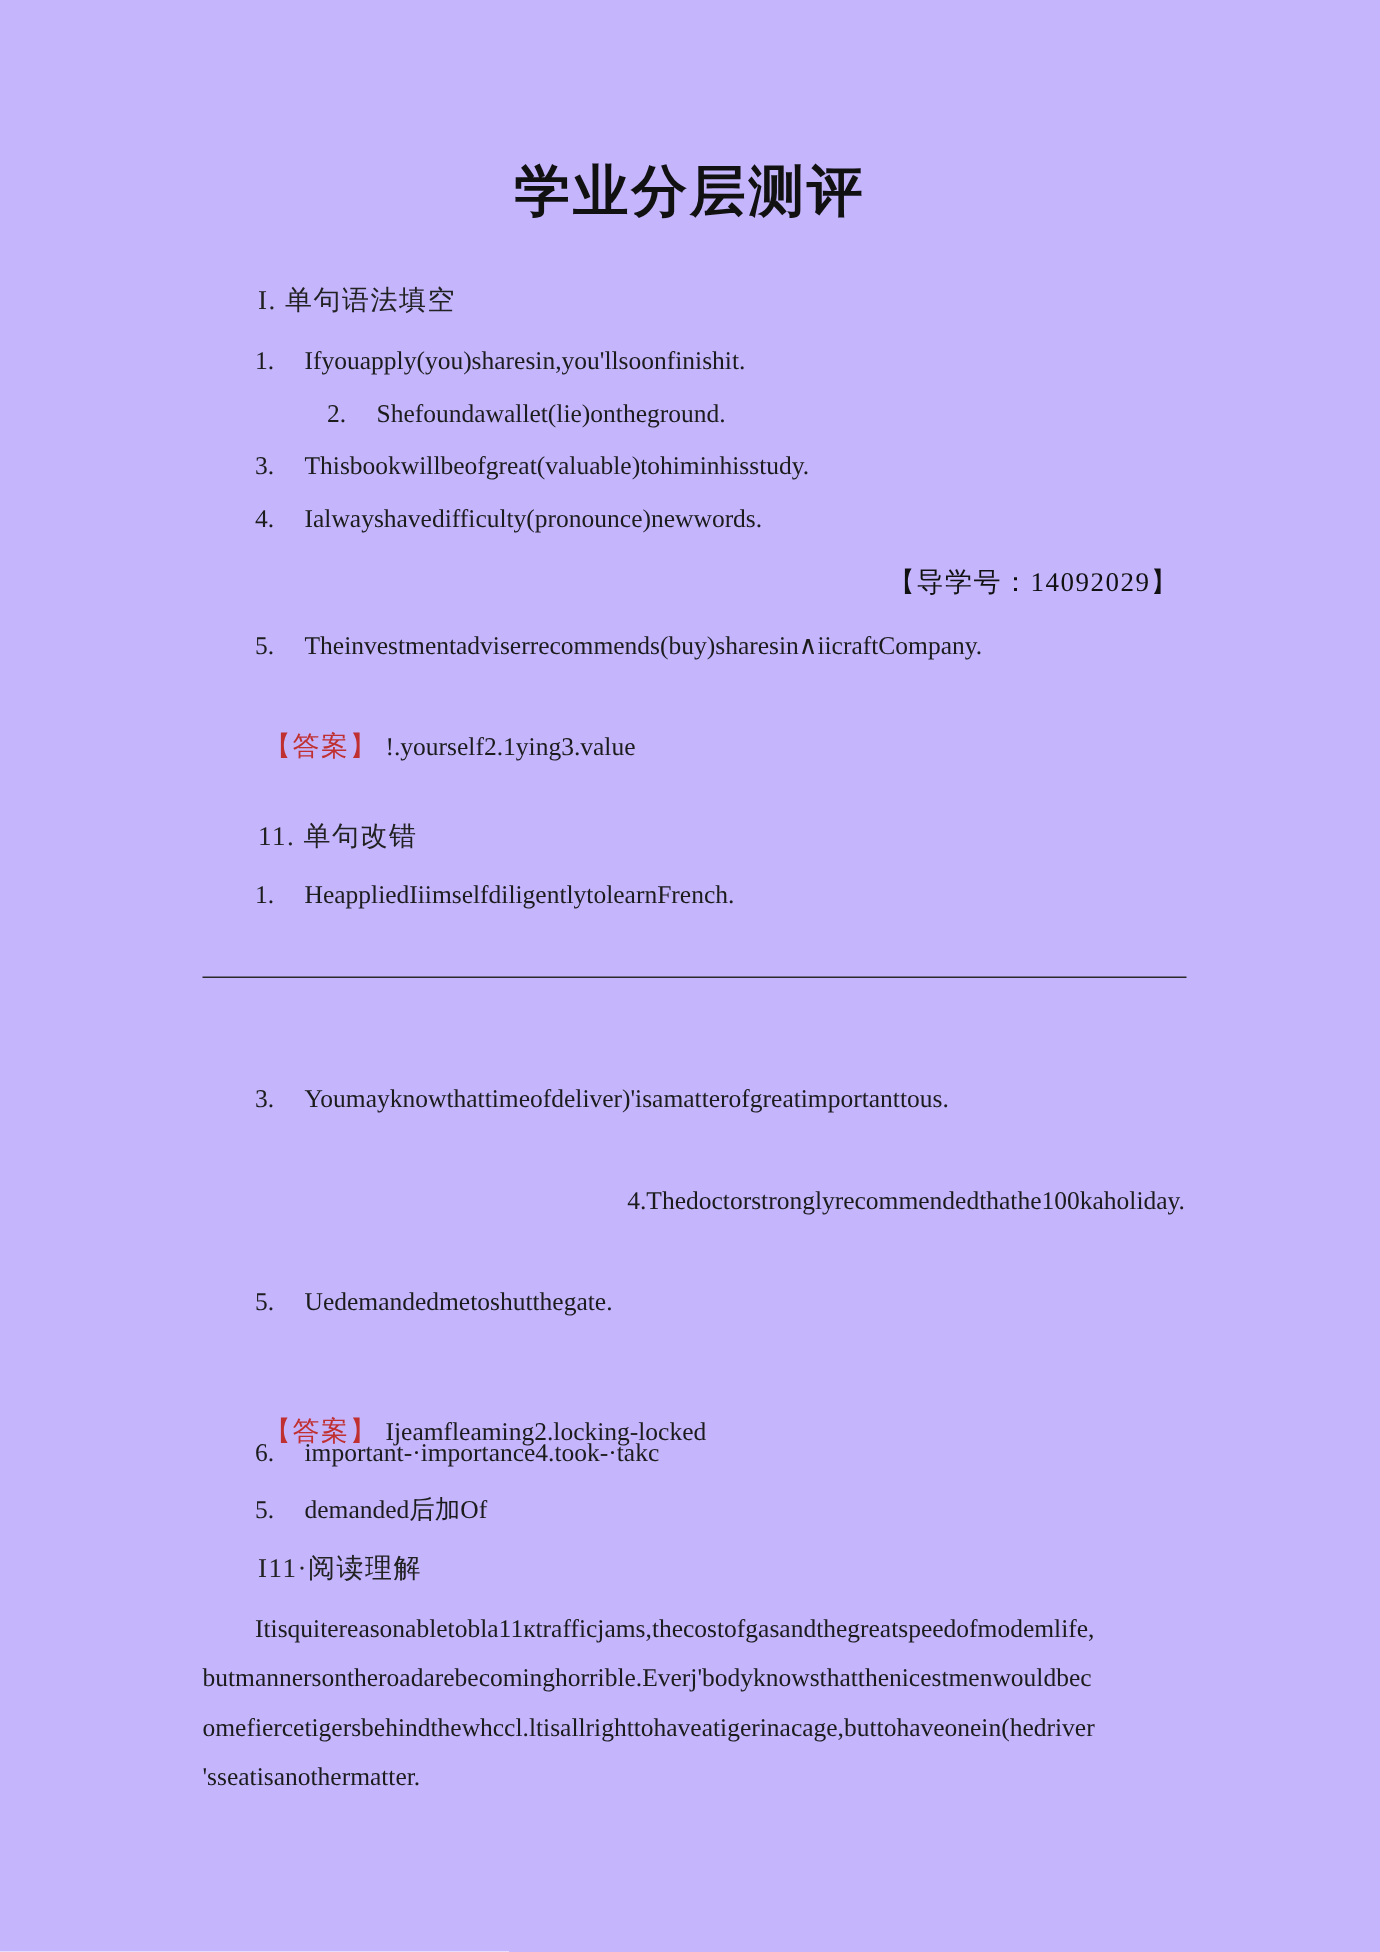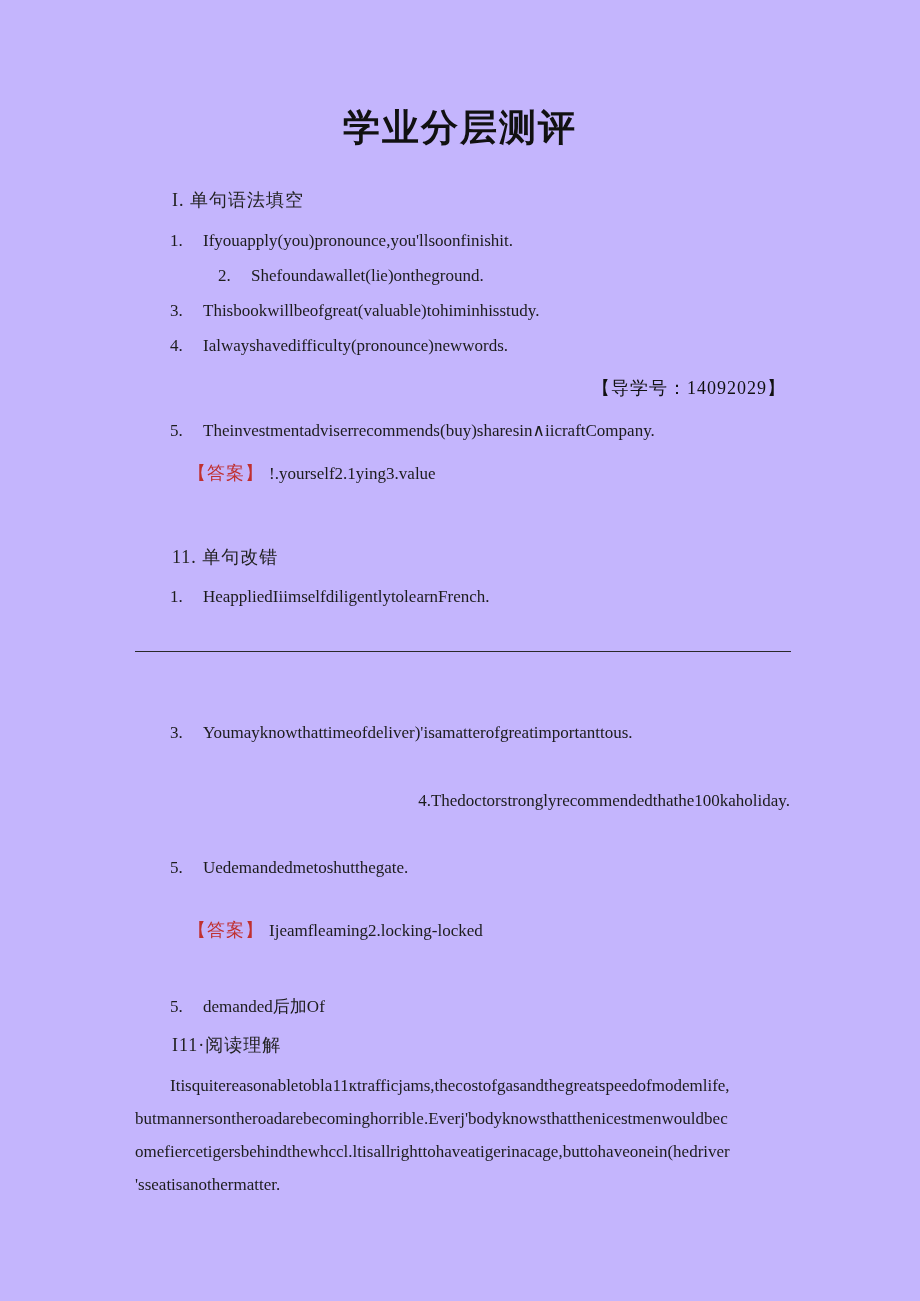--- a/index.html
+++ b/index.html
@@ -52,25 +52,26 @@
     position: absolute;
     right: 134px;
     font-size: 18px;
     line-height: 22px;
     font-weight: 500;
     color: #111111;
     letter-spacing: 1px;
   }
   .answer-row {
     position: absolute;
-    left: 188px;
+    left: 176px;
     right: 130px;
     font-size: 17px;
     line-height: 21px;
     white-space: nowrap;
+    margin-top: 24px;
   }
   .answer-label {
     font-size: 18px;
     font-weight: 500;
     letter-spacing: 1px;
     margin-right: 5px;
   }
   .divider {
     position: absolute;
     left: 135px;
@@ -93,21 +94,21 @@
 </head>
 <body>
 
 <div class="page">
 
   <div class="doc-title">学业分层测评</div>
 
   <div class="sec-heading" style="top:189px;">I. 单句语法填空</div>
 
   <div class="row" style="top:230px;">
-    <span class="num">1.</span><span>Ifyouapply(you)pronounce,you'llsoonfinishit.</span>
+    <span class="num">1.</span><span>Ifyouapply(you)sharesin,you'llsoonfinishit.</span>
   </div>
   <div class="row" style="top:265px;margin-left:48px;">
     <span class="num">2.</span><span>Shefoundawallet(lie)ontheground.</span>
   </div>
   <div class="row" style="top:300px;">
     <span class="num">3.</span><span>Thisbookwillbeofgreat(valuable)tohiminhisstudy.</span>
   </div>
   <div class="row" style="top:335px;">
     <span class="num">4.</span><span>Ialwayshavedifficulty(pronounce)newwords.</span>
   </div>
@@ -136,20 +137,23 @@
   <div class="row" style="top:790px;text-align:right;">
     <span class="num">4.</span><span>Thedoctorstronglyrecommendedthathe100kaholiday.</span>
   </div>
   <div class="row" style="top:857px;">
     <span class="num">5.</span><span>Uedemandedmetoshutthegate.</span>
   </div>
 
   <div class="answer-row" style="top:920px;">
     <span class="answer-label" style="color:#c03030;">【答案】</span><span>Ijeamfleaming2.locking-locked</span>
   </div>
+  <div class="row" style="top:958px;">
+    <span class="num">6.</span><span>important-·importance4.took-·takc</span>
+  </div>
   <div class="row" style="top:996px;">
     <span class="num">5.</span><span>demanded后加Of</span>
   </div>
 
   <div class="sec-heading" style="top:1034px;">I11·阅读理解</div>
 
   <div class="para-line indent" style="top:1075px;">Itisquitereasonabletobla11кtrafficjams,thecostofgasandthegreatspeedofmodemlife,</div>
   <div class="para-line" style="top:1108px;">butmannersontheroadarebecominghorrible.Everj'bodyknowsthatthenicestmenwouldbec</div>
   <div class="para-line" style="top:1141px;">omefiercetigersbehindthewhccl.ltisallrighttohaveatigerinacage,buttohaveonein(hedriver</div>
   <div class="para-line" style="top:1174px;">'sseatisanothermatter.</div>

